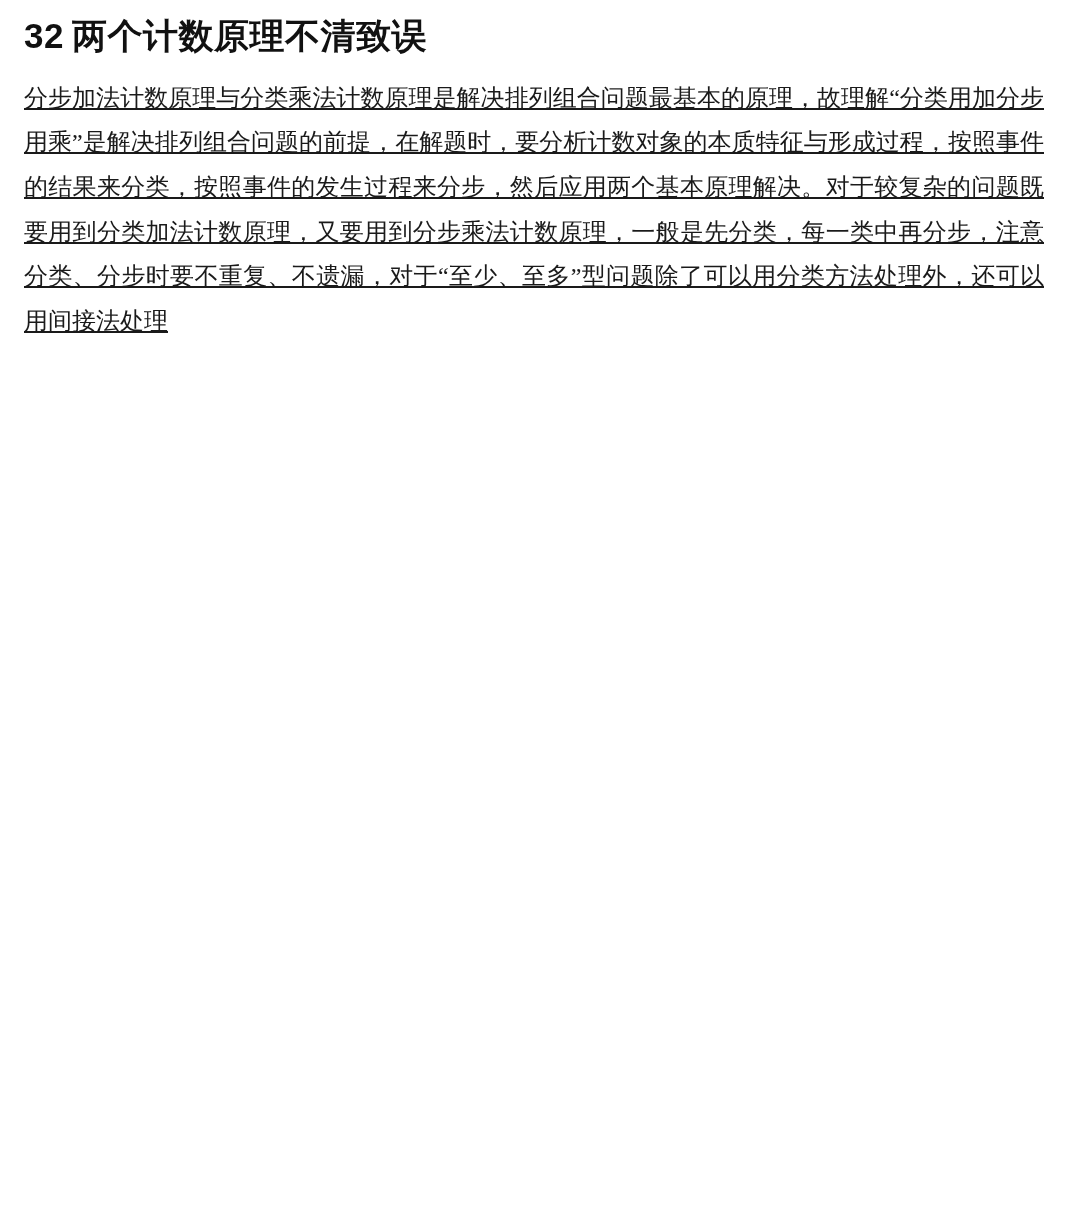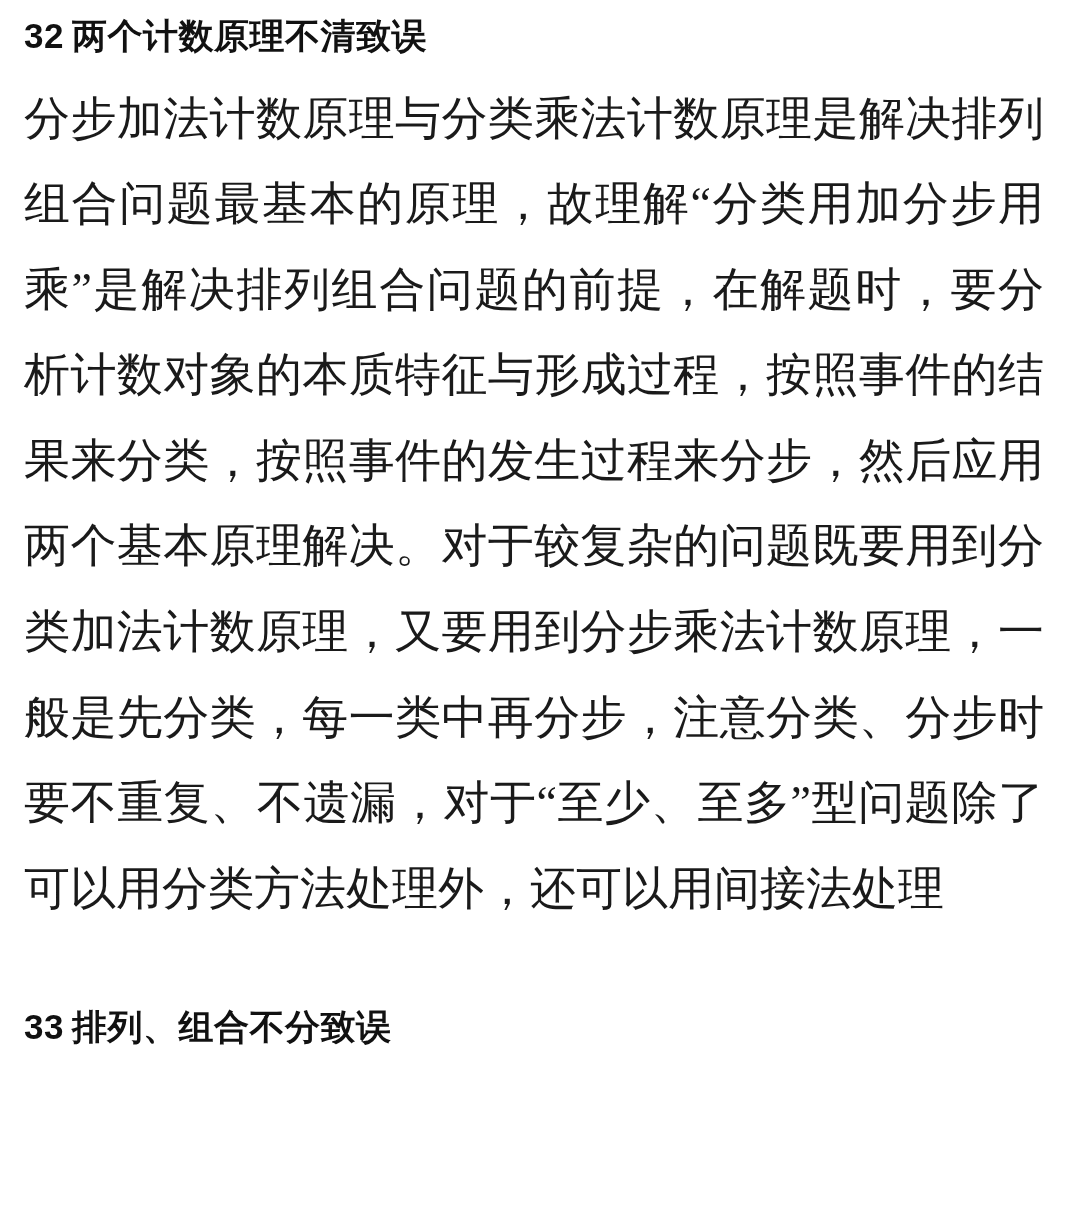--- a/index.html
+++ b/index.html
@@ -32,40 +32,38 @@
     font-size: 35px;
     line-height: 1.25;
     letter-spacing: 0.5px;
     margin: 0 0 18px 0;
     color: #111111;
   }
   .heading .num {
     margin-right: 8px;
   }
   .body-text {
-    font-size: 46px;
+    font-size: 24px;
     line-height: 1.86;
     text-align: justify;
     text-justify: inter-ideograph;
     letter-spacing: 0px;
     margin: 0;
     color: #1a1a1a;
+    text-decoration: underline;
   }
 </style>
 </head>
 <body>
 
 <div class="page">
 
   <div class="section">
     <h2 class="heading">
       <span class="num">32</span><span>两个计数原理不清致误</span>
     </h2>
     <p class="body-text">分步加法计数原理与分类乘法计数原理是解决排列组合问题最基本的原理，故理解“分类用加分步用乘”是解决排列组合问题的前提，在解题时，要分析计数对象的本质特征与形成过程，按照事件的结果来分类，按照事件的发生过程来分步，然后应用两个基本原理解决。对于较复杂的问题既要用到分类加法计数原理，又要用到分步乘法计数原理，一般是先分类，每一类中再分步，注意分类、分步时要不重复、不遗漏，对于“至少、至多”型问题除了可以用分类方法处理外，还可以用间接法处理</p>
   </div>
 
   <div class="section">
-    <h2 class="heading">
-      <span class="num">33</span><span>排列、组合不分致误</span>
-    </h2>
   </div>
 
 </div>
 
 </body></html>

